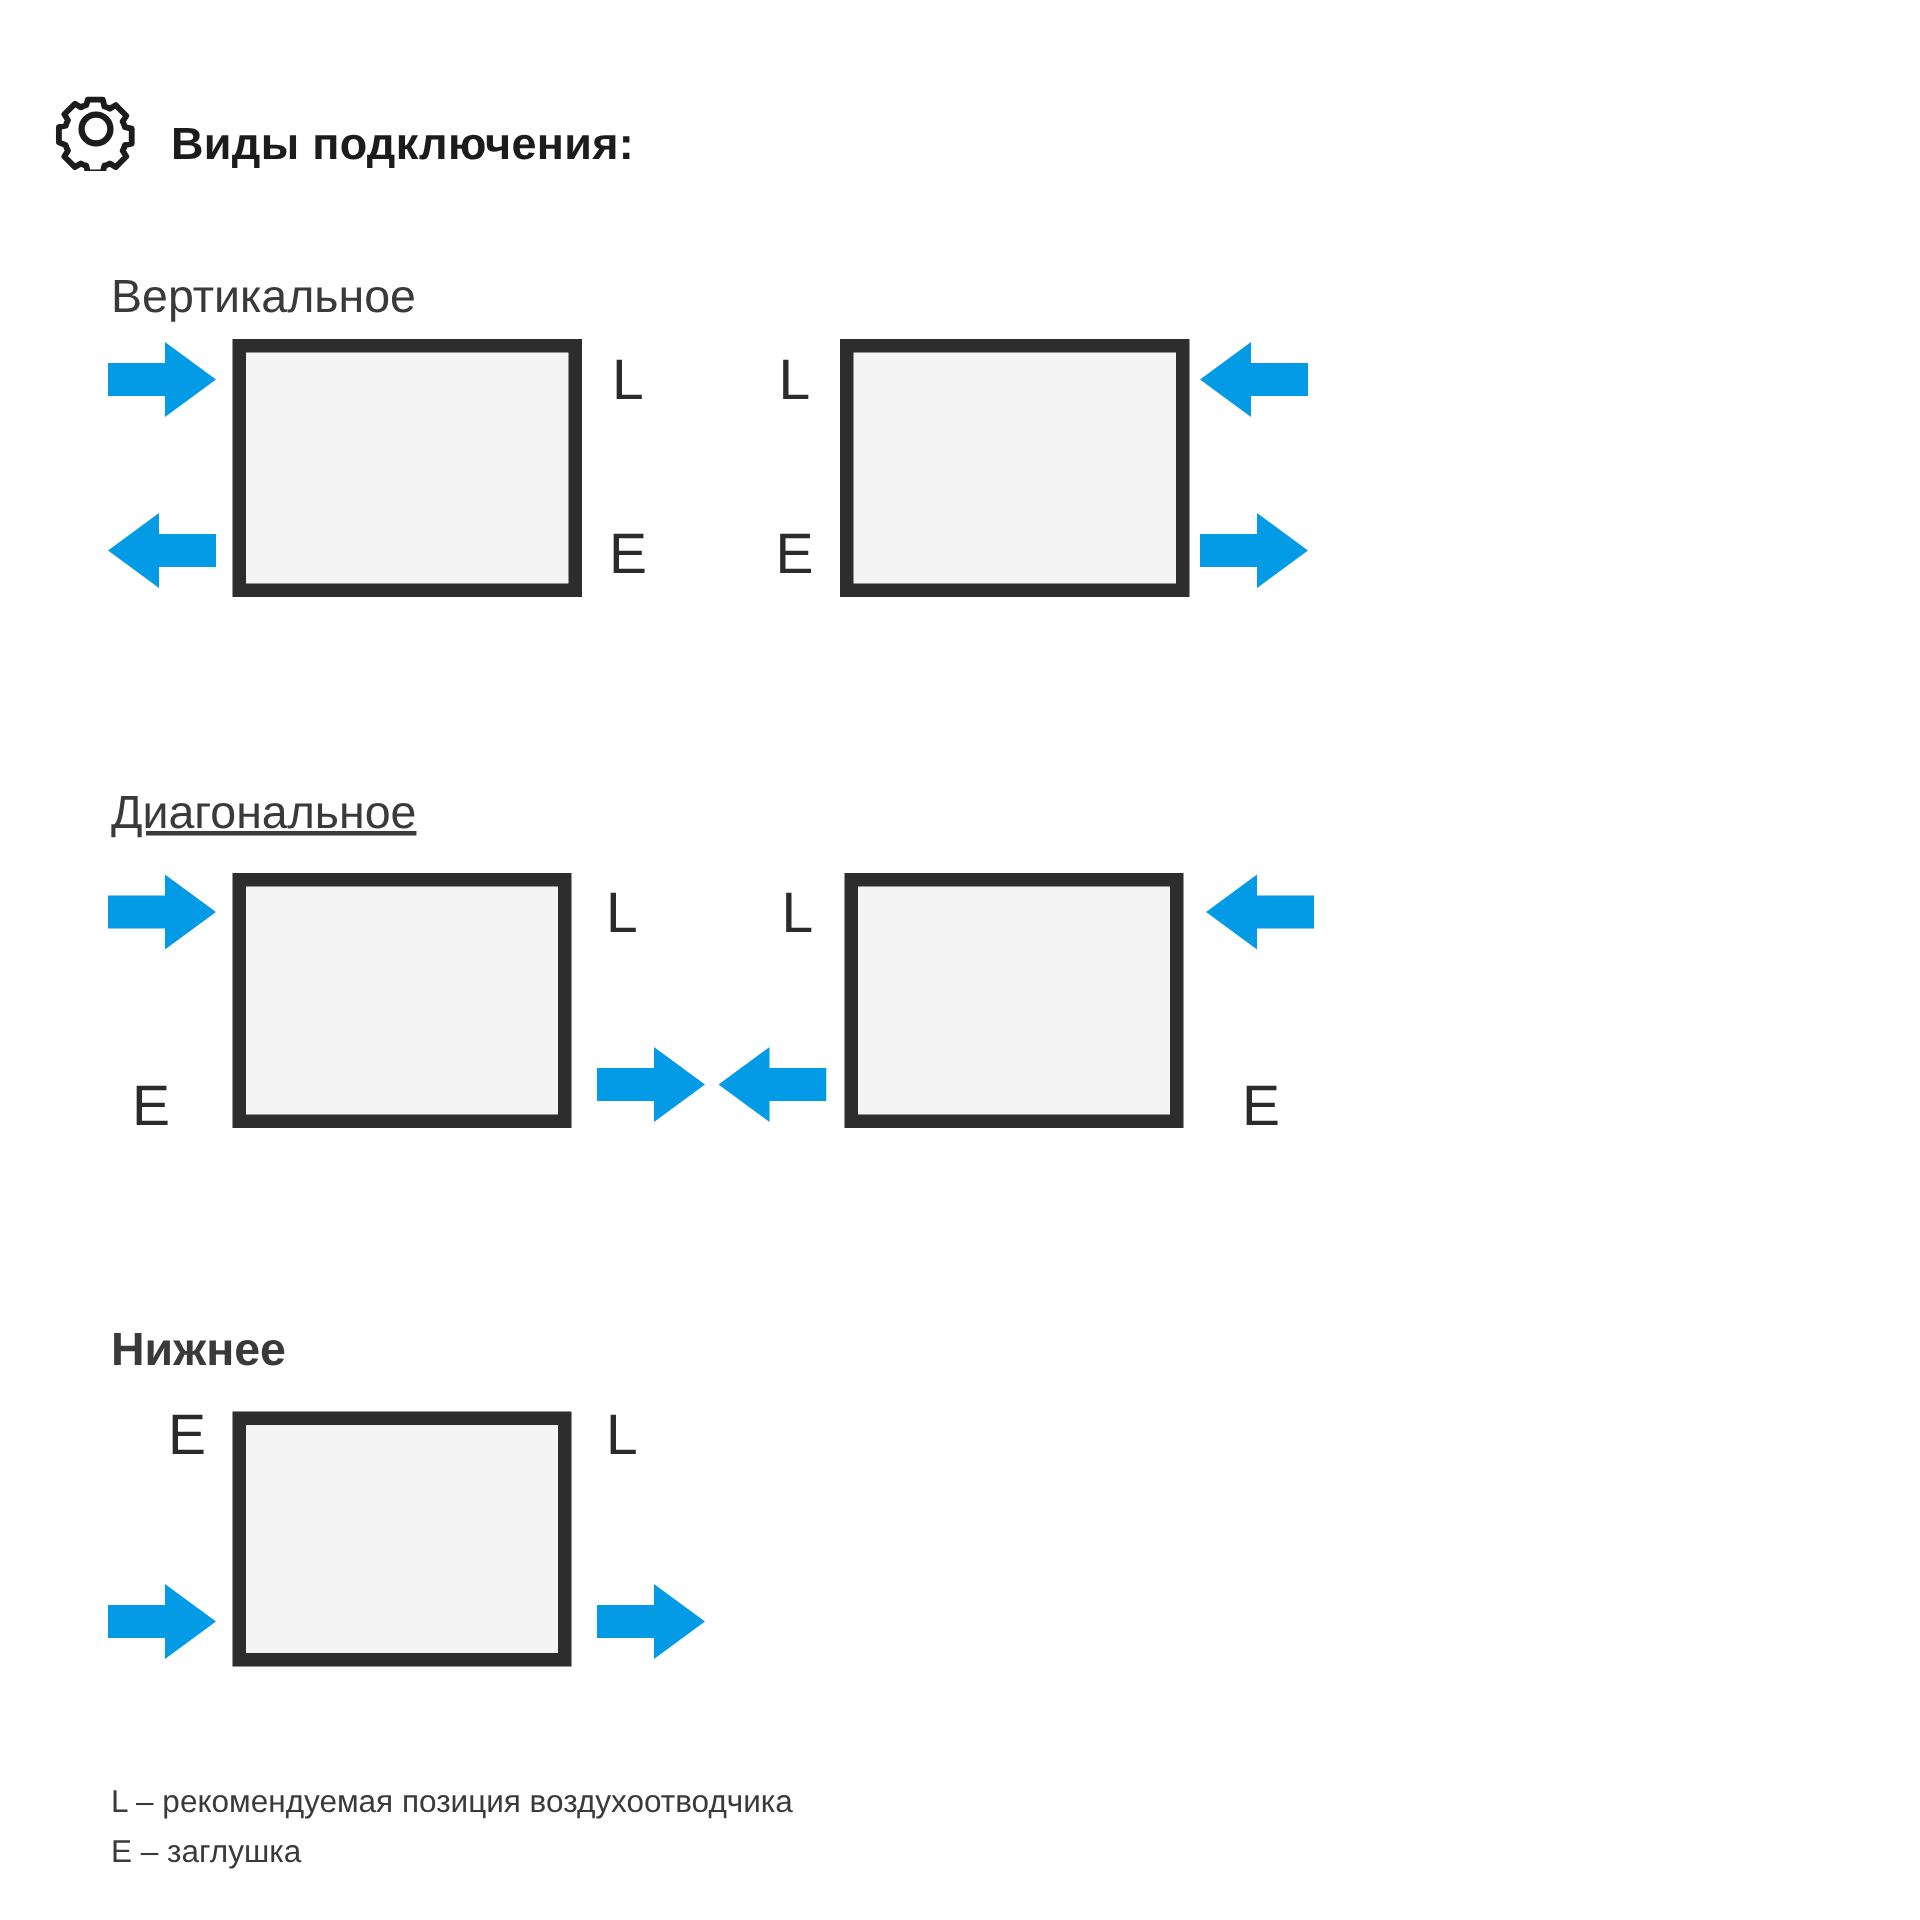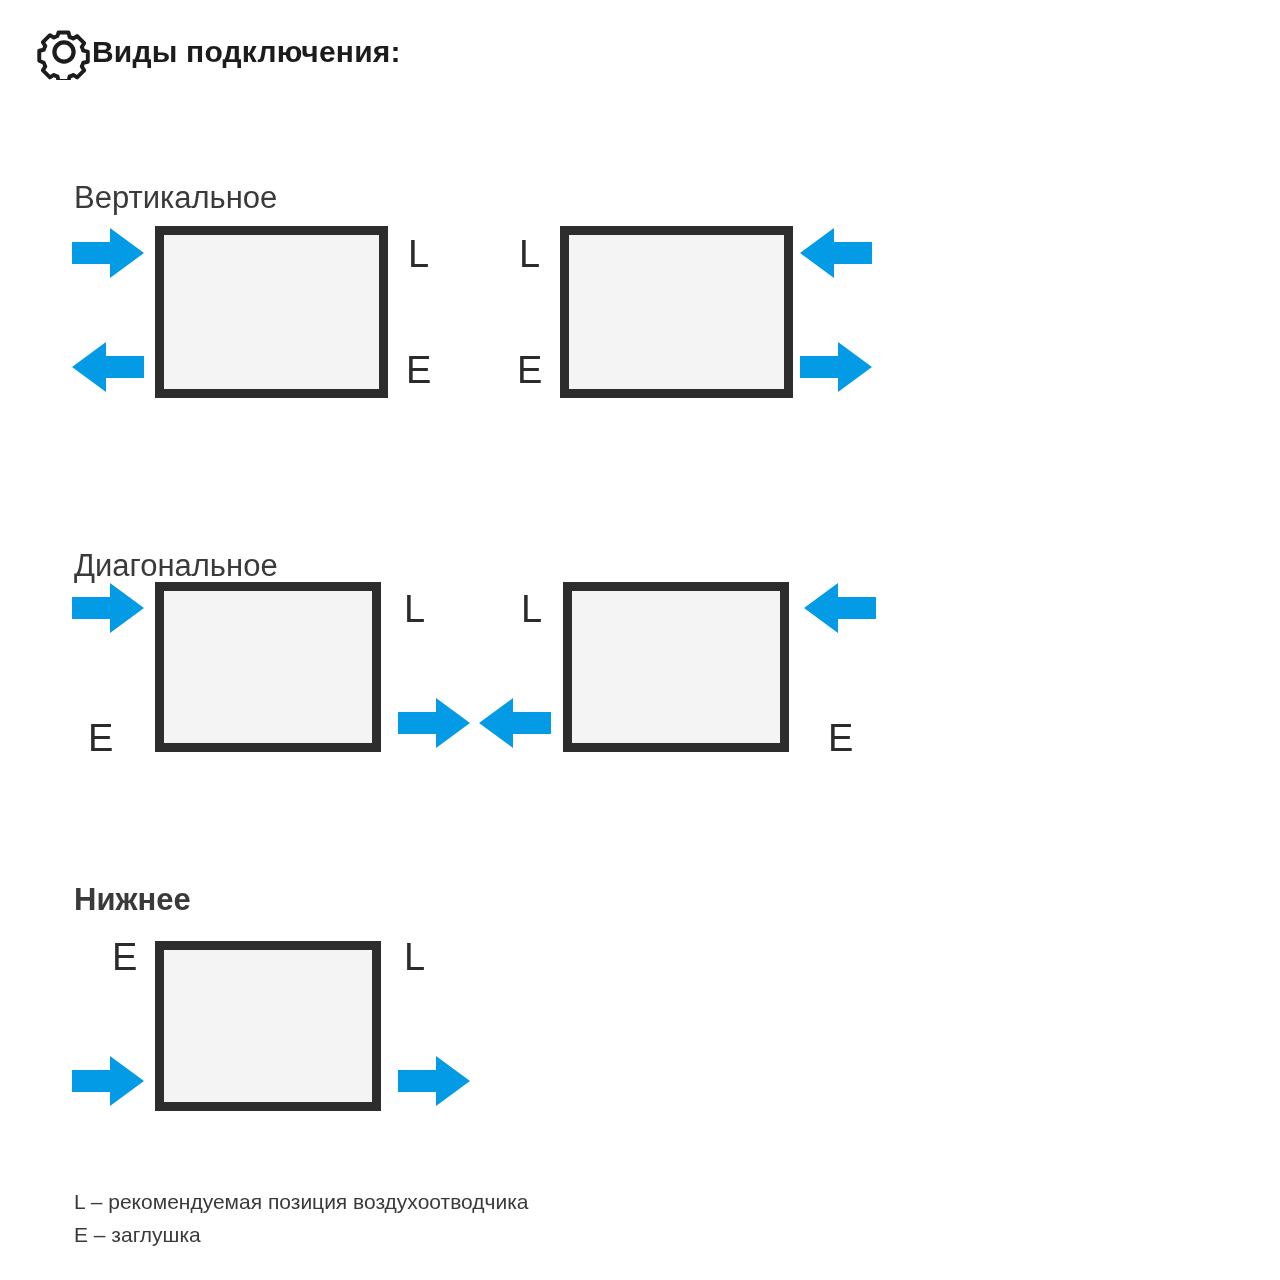--- a/index.html
+++ b/index.html
@@ -13,23 +13,24 @@
     font-family: "Liberation Sans", sans-serif;
     color: #2b2b2b;
     position: relative;
     overflow: hidden;
   }
 
   
   .header {
     position: absolute;
     left: 36px;
-    top: 24px;
+    top: 58px;
     display: flex;
-    align-items: center;
+    align-items: flex-end;
+    gap: 22px;
   }
   .gear-icon {
     width: 56px;
     height: 56px;
     display: block;
   }
   .header-title {
     font-size: 30px;
     font-weight: bold;
     color: #1c1c1c;
@@ -123,21 +124,21 @@
     </svg>
 </div>
 <div class="arrow" style="left:800px; top:339px;">
   <svg viewBox="0 0 72 56">
       <polygon points="0,17 38,17 38,3 72,28 38,53 38,39 0,39" fill="#039BE5"></polygon>
     </svg>
 </div>
 <div class="mark" style="left:519px; top:235px;">L</div>
 <div class="mark" style="left:517px; top:351px;">E</div>
 
-<div class="section-title" style="left:74px; top:548px;">Диагональное</div>
+<div class="section-title" style="left:74px; top:524px;text-decoration:underline;">Диагональное</div>
 
 <div class="radiator" style="left:155px; top:582px; width:226px; height:170px;"></div>
 
 <div class="arrow" style="left:72px; top:580px;">
   <svg viewBox="0 0 72 56">
       <polygon points="0,17 38,17 38,3 72,28 38,53 38,39 0,39" fill="#039BE5"></polygon>
     </svg>
 </div>
 <div class="arrow" style="left:398px; top:695px;">
   <svg viewBox="0 0 72 56">

